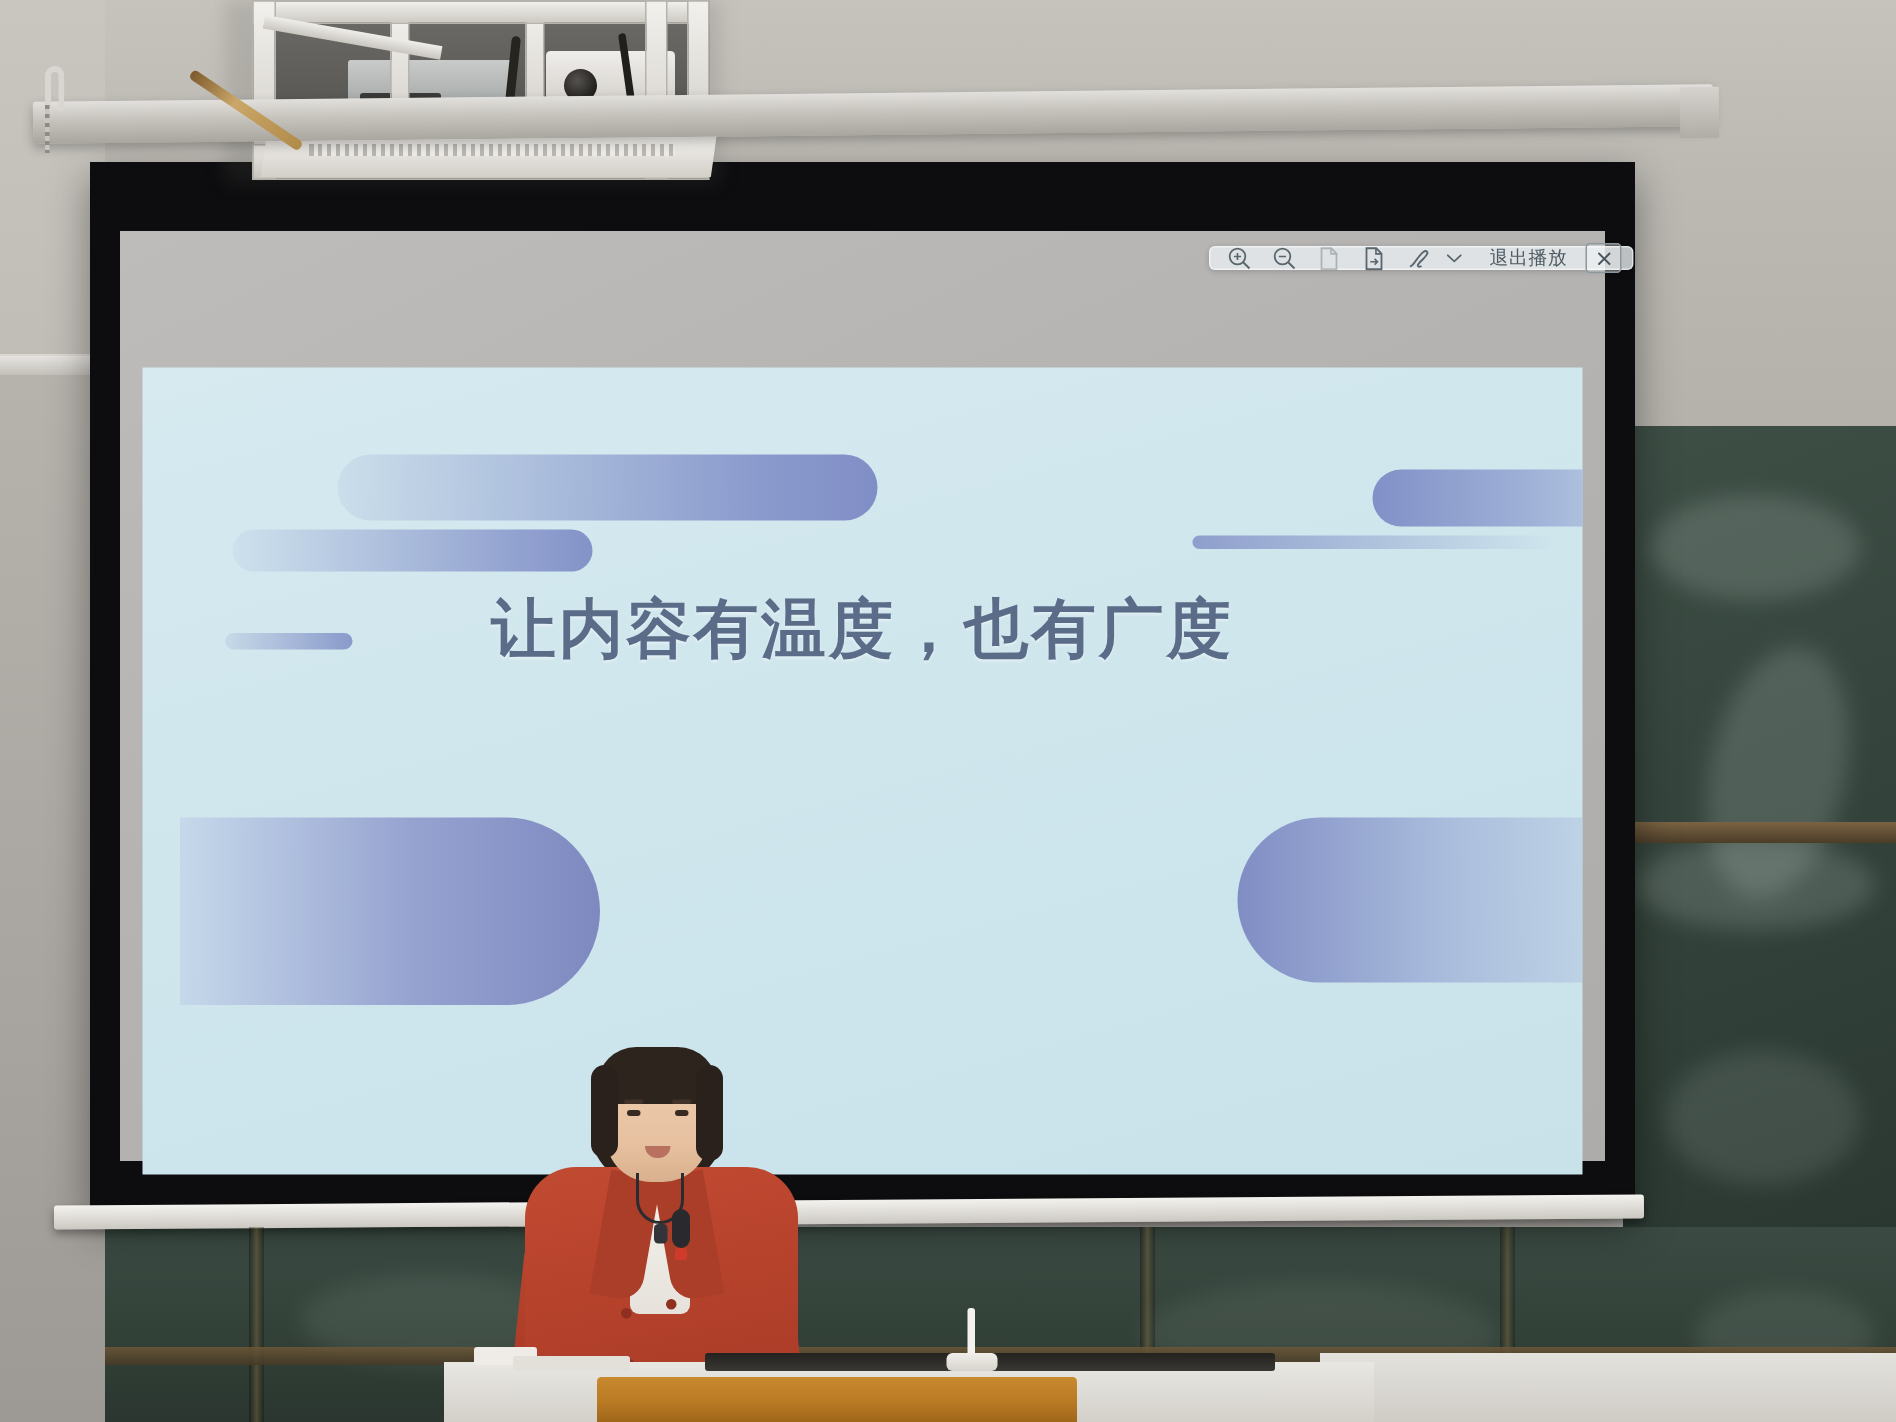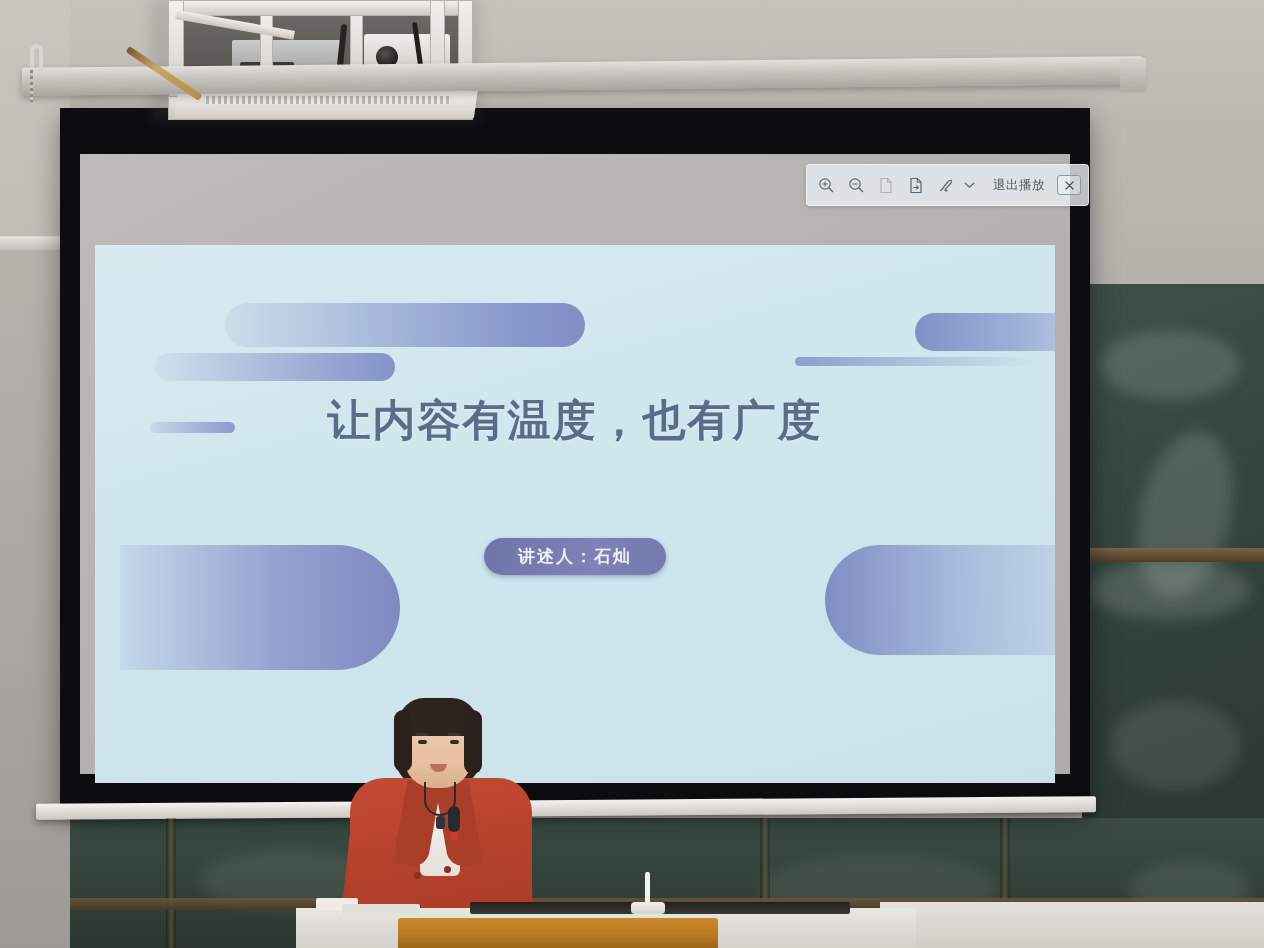--- a/index.html
+++ b/index.html
@@ -202,21 +202,21 @@
   .speaker-badge {
     position:absolute; left:50%; transform:translateX(-50%); top:293px;
     padding:7px 34px; border-radius:999px;
     background:linear-gradient(100deg,#6f74a8,#7e82b6 60%,#747aad);
     color:#eef1fa; font-size:17px; letter-spacing:2px; font-weight:700;
     box-shadow:0 2px 5px rgba(60,64,110,.35);
   }
 
   
   .toolbar {
-    position:absolute; left:806px; top:164px; height:42px;
+    position:absolute; left:806px; top:164px; height:16px;
     display:flex; align-items:center; gap:0px;
     background:rgba(233,238,240,.80);
     border:1px solid rgba(255,255,255,.55);
     border-radius:4px;
     box-shadow:0 1px 4px rgba(0,0,0,.18);
     padding:0 4px;
   }
   .tb-btn {
     width:30px; height:26px; display:flex; align-items:center; justify-content:center;
     cursor:pointer;
@@ -351,21 +351,20 @@
     <div class="pill pill-c"></div>
     <div class="pill pill-d"></div>
     <div class="pill pill-e"></div>
     <div class="pill pill-f"></div>
     <div class="pill pill-g"></div>
 
     <div class="slide-title">
       <span>让内容有温度，也有广度</span>
     </div>
 
-    <div class="speaker-badge">讲述人：石灿</div>
   </div>
 
   <div class="toolbar">
     <div class="tb-btn">
       <svg width="17" height="17" viewBox="0 0 17 17">
           <circle cx="7" cy="7" r="5.2" fill="none" stroke="#5a666e" stroke-width="1.2"></circle>
           <line x1="10.8" y1="10.8" x2="15" y2="15" stroke="#5a666e" stroke-width="1.3"></line>
           <line x1="4.6" y1="7" x2="9.4" y2="7" stroke="#5a666e" stroke-width="1.1"></line>
           <line x1="7" y1="4.6" x2="7" y2="9.4" stroke="#5a666e" stroke-width="1.1"></line>
         </svg>

